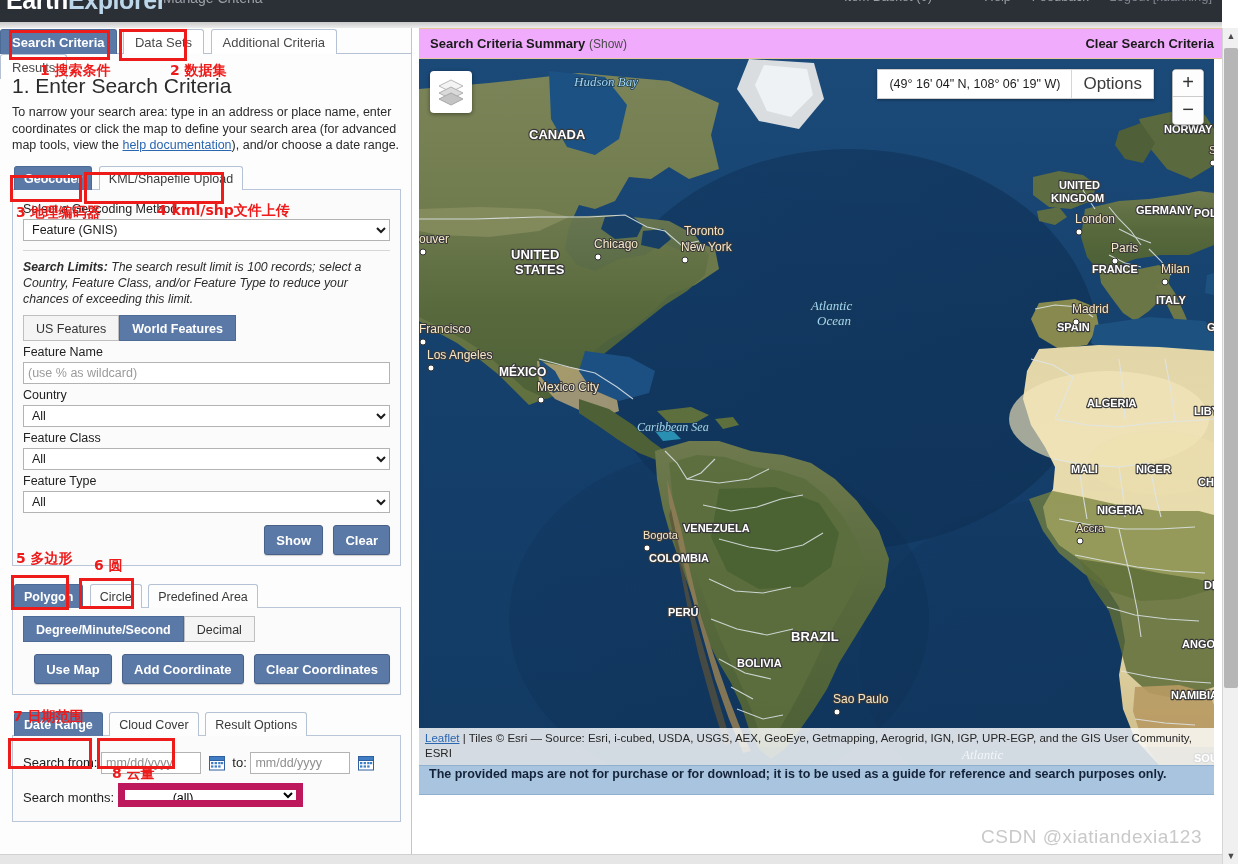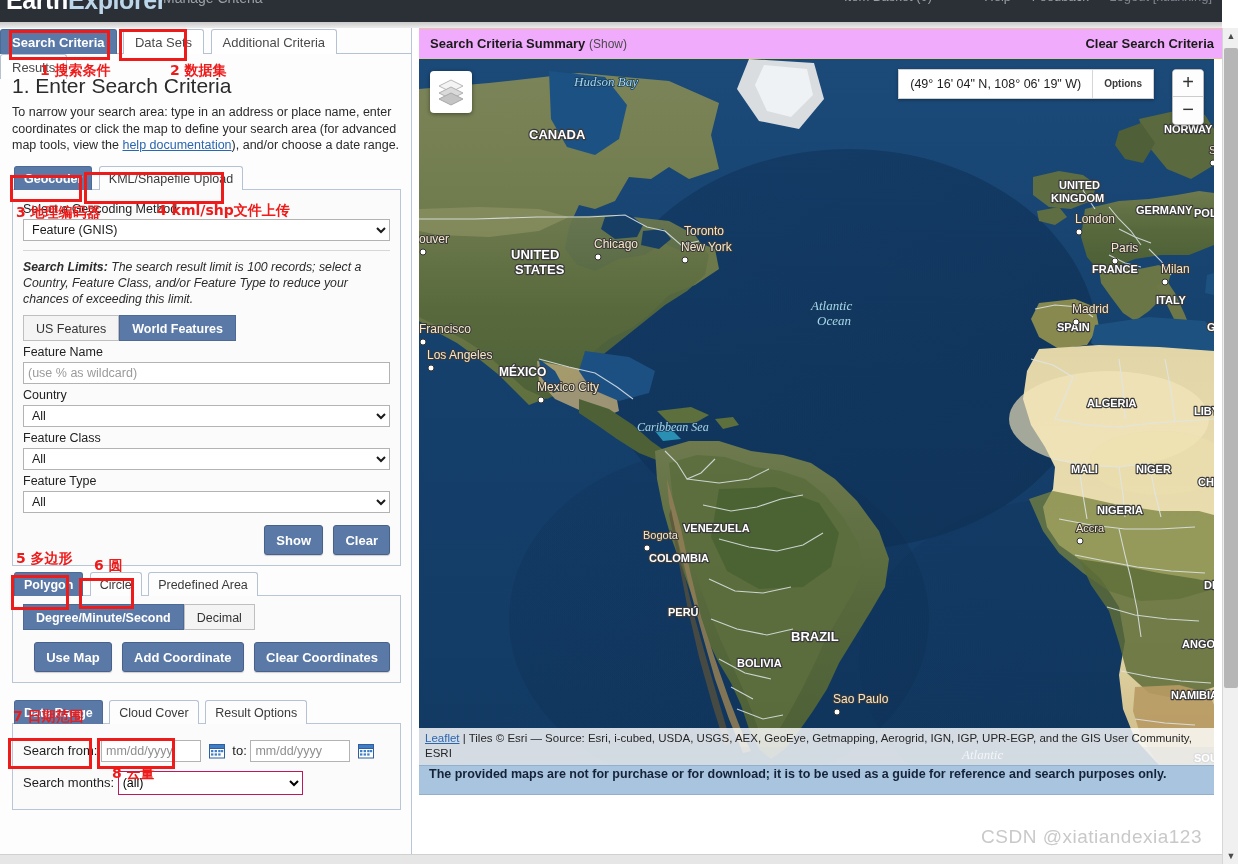--- a/index.html
+++ b/index.html
@@ -190,22 +190,23 @@
     font-family: "Liberation Sans", sans-serif;
   }
   .daterow input::placeholder { color: #8f8f8f; }
   .calicon {
     display: inline-block; width: 16px; height: 16px;
     vertical-align: middle; margin: 0 4px; cursor: pointer;
   }
   .monthsrow { font-size: 13px; color: #1d1d1d; margin-top: 9px; }
   .monthsrow select {
     width: 185px; height: 24px; font-size: 12.5px;
-    border: 1px solid #be185d; background: #fff;
+    border: 7px solid #be185d; background: #fff;
     font-family: "Liberation Sans", sans-serif;
+    padding-left: 44px;
   }
 
   
   .rightside {
     position: absolute; left: 419px; top: 28px;
     width: 803px; height: 836px;
     background: #fff;
     overflow: hidden;
   }
   .summarybar {
@@ -248,21 +249,21 @@
     height: 30px; background: #fff;
     border: 1px solid #cfcfcf;
     display: flex; align-items: center;
     box-shadow: 0 1px 3px rgba(0,0,0,.35);
   }
   .coordbox .coords {
     padding: 0 11px; font-size: 12.5px; color: #1d1d1d;
     border-right: 1px solid #d6d6d6; line-height: 28px;
   }
   .coordbox .opt {
-    padding: 3px 11px; font-size: 10px; color: #3b3b3b; cursor: pointer; line-height: 28px; font-weight: bold;
+    padding: 3px 11px; font-size: 17px; color: #3b3b3b; cursor: pointer; line-height: 28px;
   }
   .zoomctl {
     position: absolute; right: 10px; top: 10px;
     width: 32px; background: #fff;
     border: 1px solid #b9b9b9; border-radius: 4px;
     box-shadow: 0 1px 3px rgba(0,0,0,.35);
     overflow: hidden;
   }
   .zoomctl div {
     height: 27px; line-height: 25px; text-align: center;
@@ -430,21 +431,21 @@
         <select class="ctl">
           <option>All</option>
         </select>
 
         <div class="btnrow">
           <div class="btn">Show</div>
           <div class="btn">Clear</div>
         </div>
       </div>
 
-      <div class="subtabs" style="margin-top:6px;">
+      <div class="subtabs" style="margin-top:18px;">
         <div class="subtab active">Polygon</div>
         <div class="subtab">Circle</div>
         <div class="subtab">Predefined Area</div>
       </div>
 
       <div class="cardbox">
         <div class="togglerow">
           <div class="toggle on">Degree/Minute/Second</div><div class="toggle">Decimal</div>
         </div>
 

